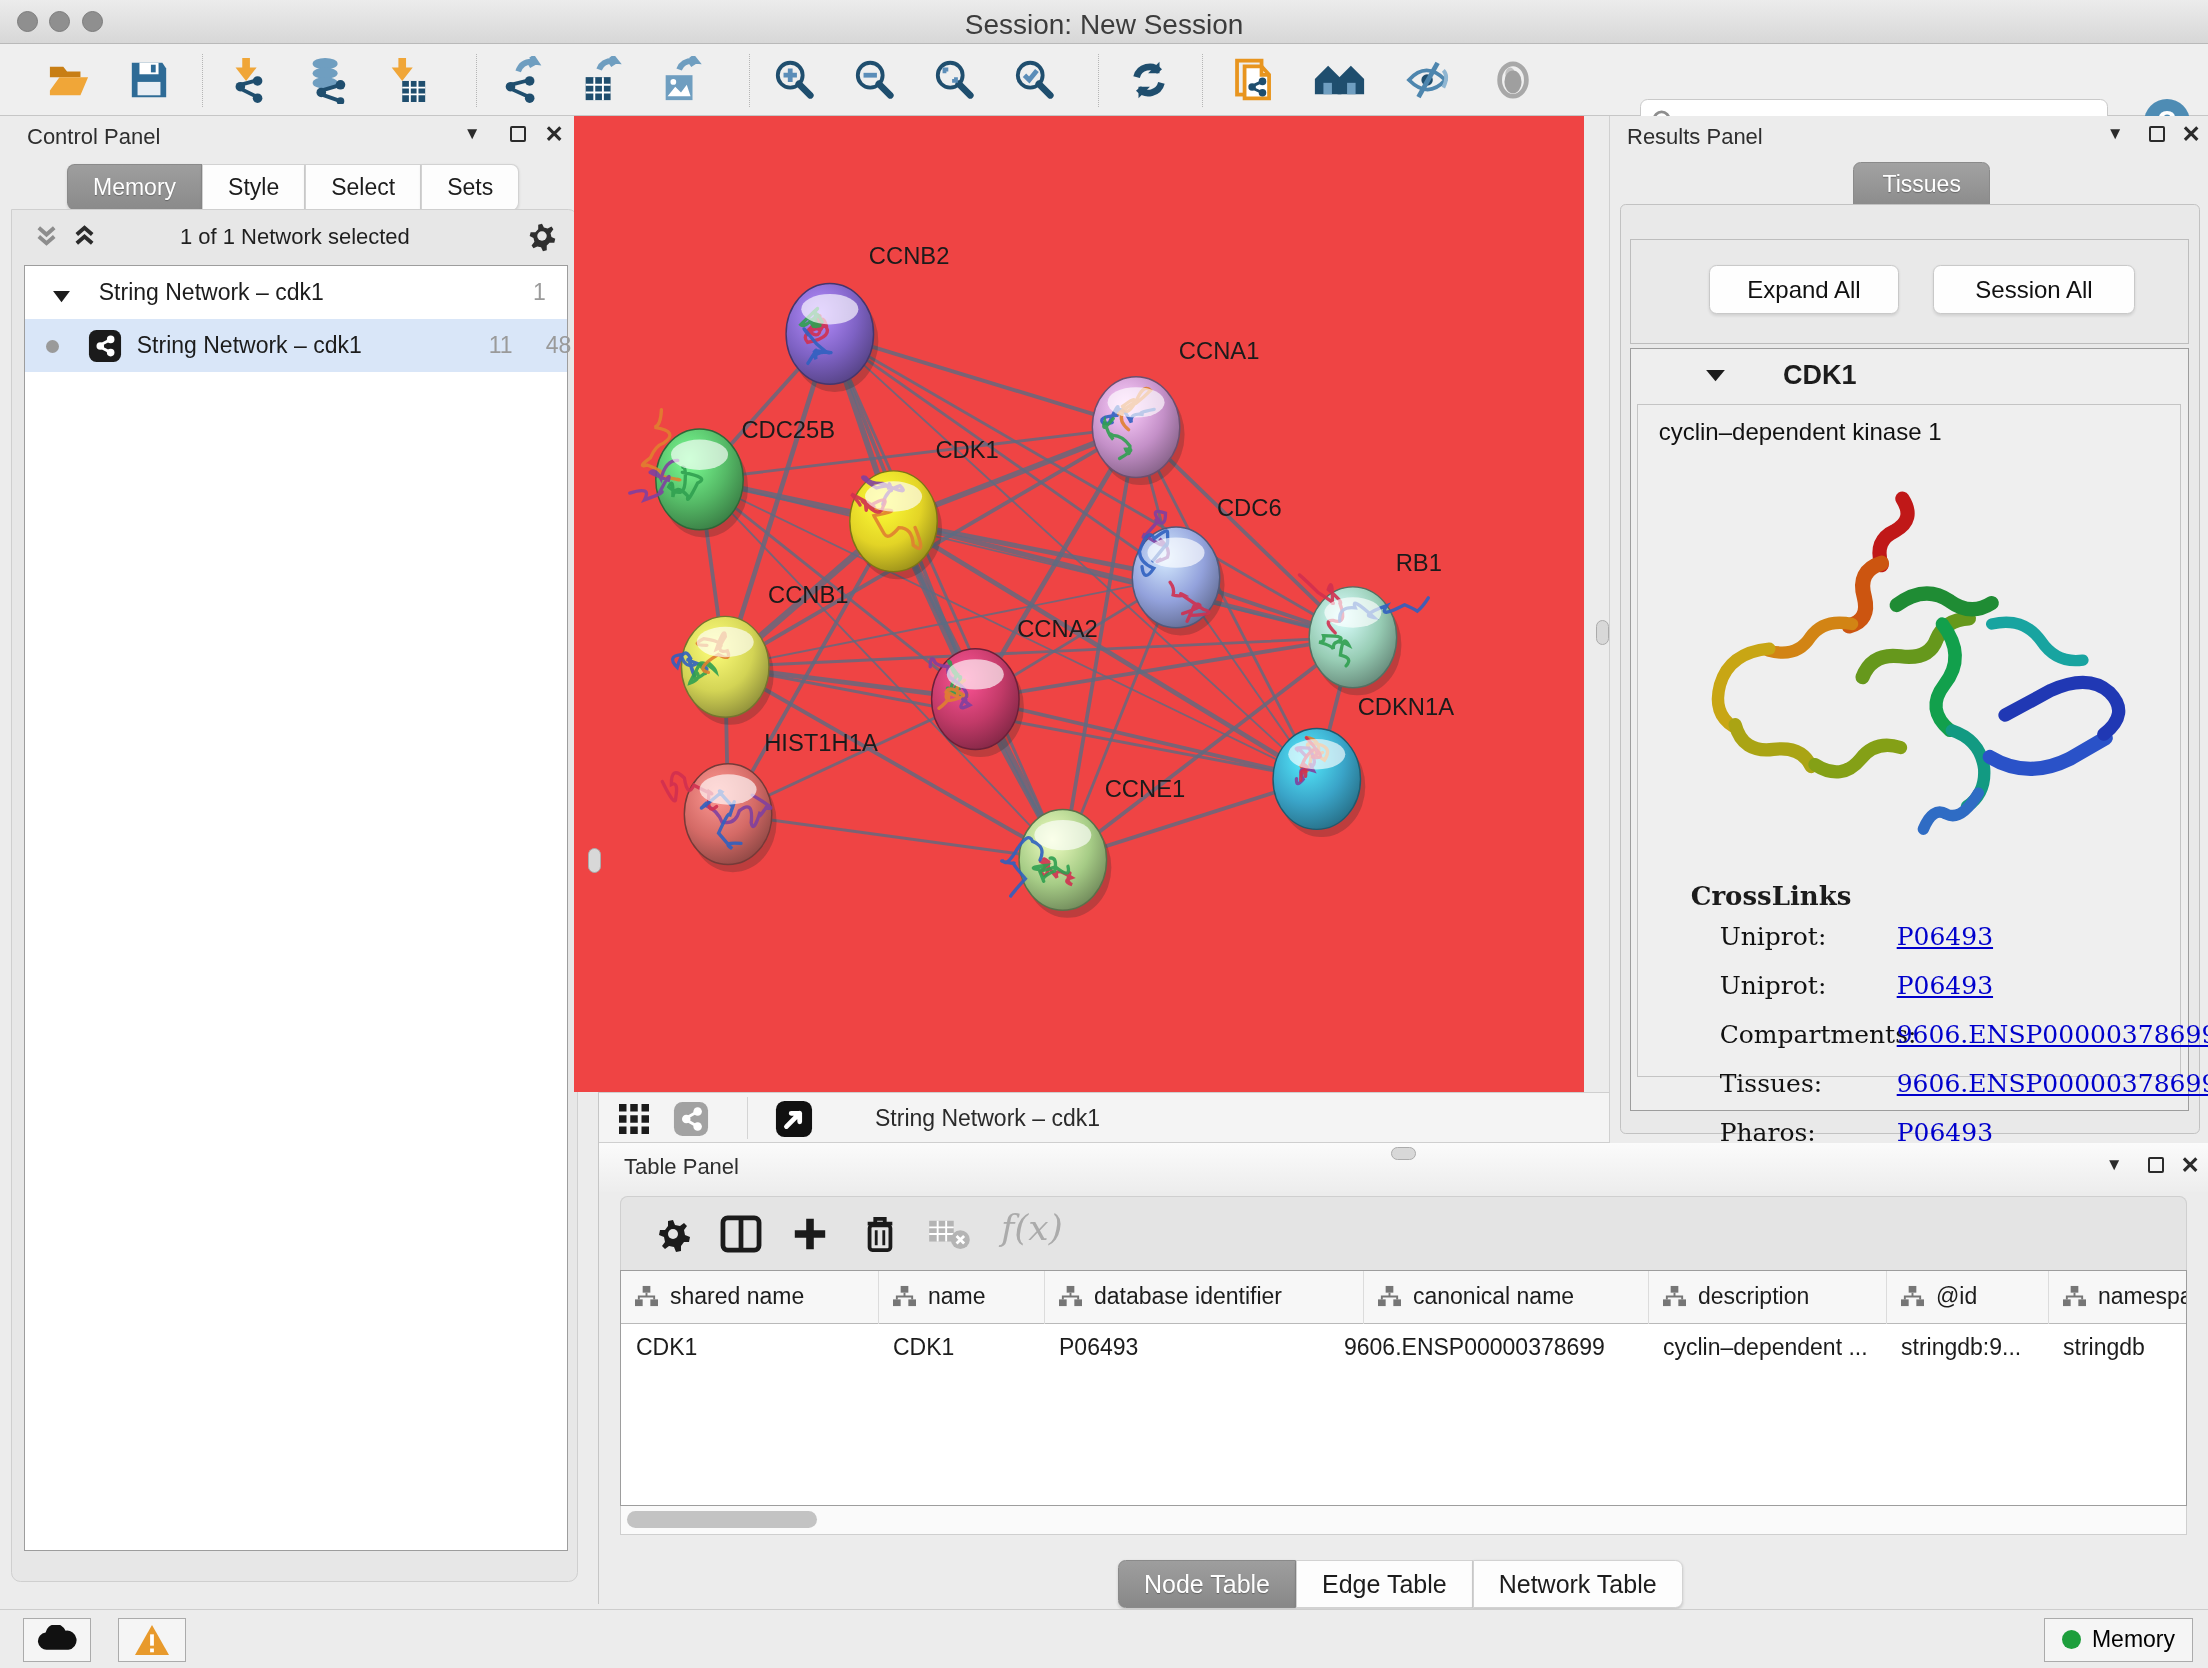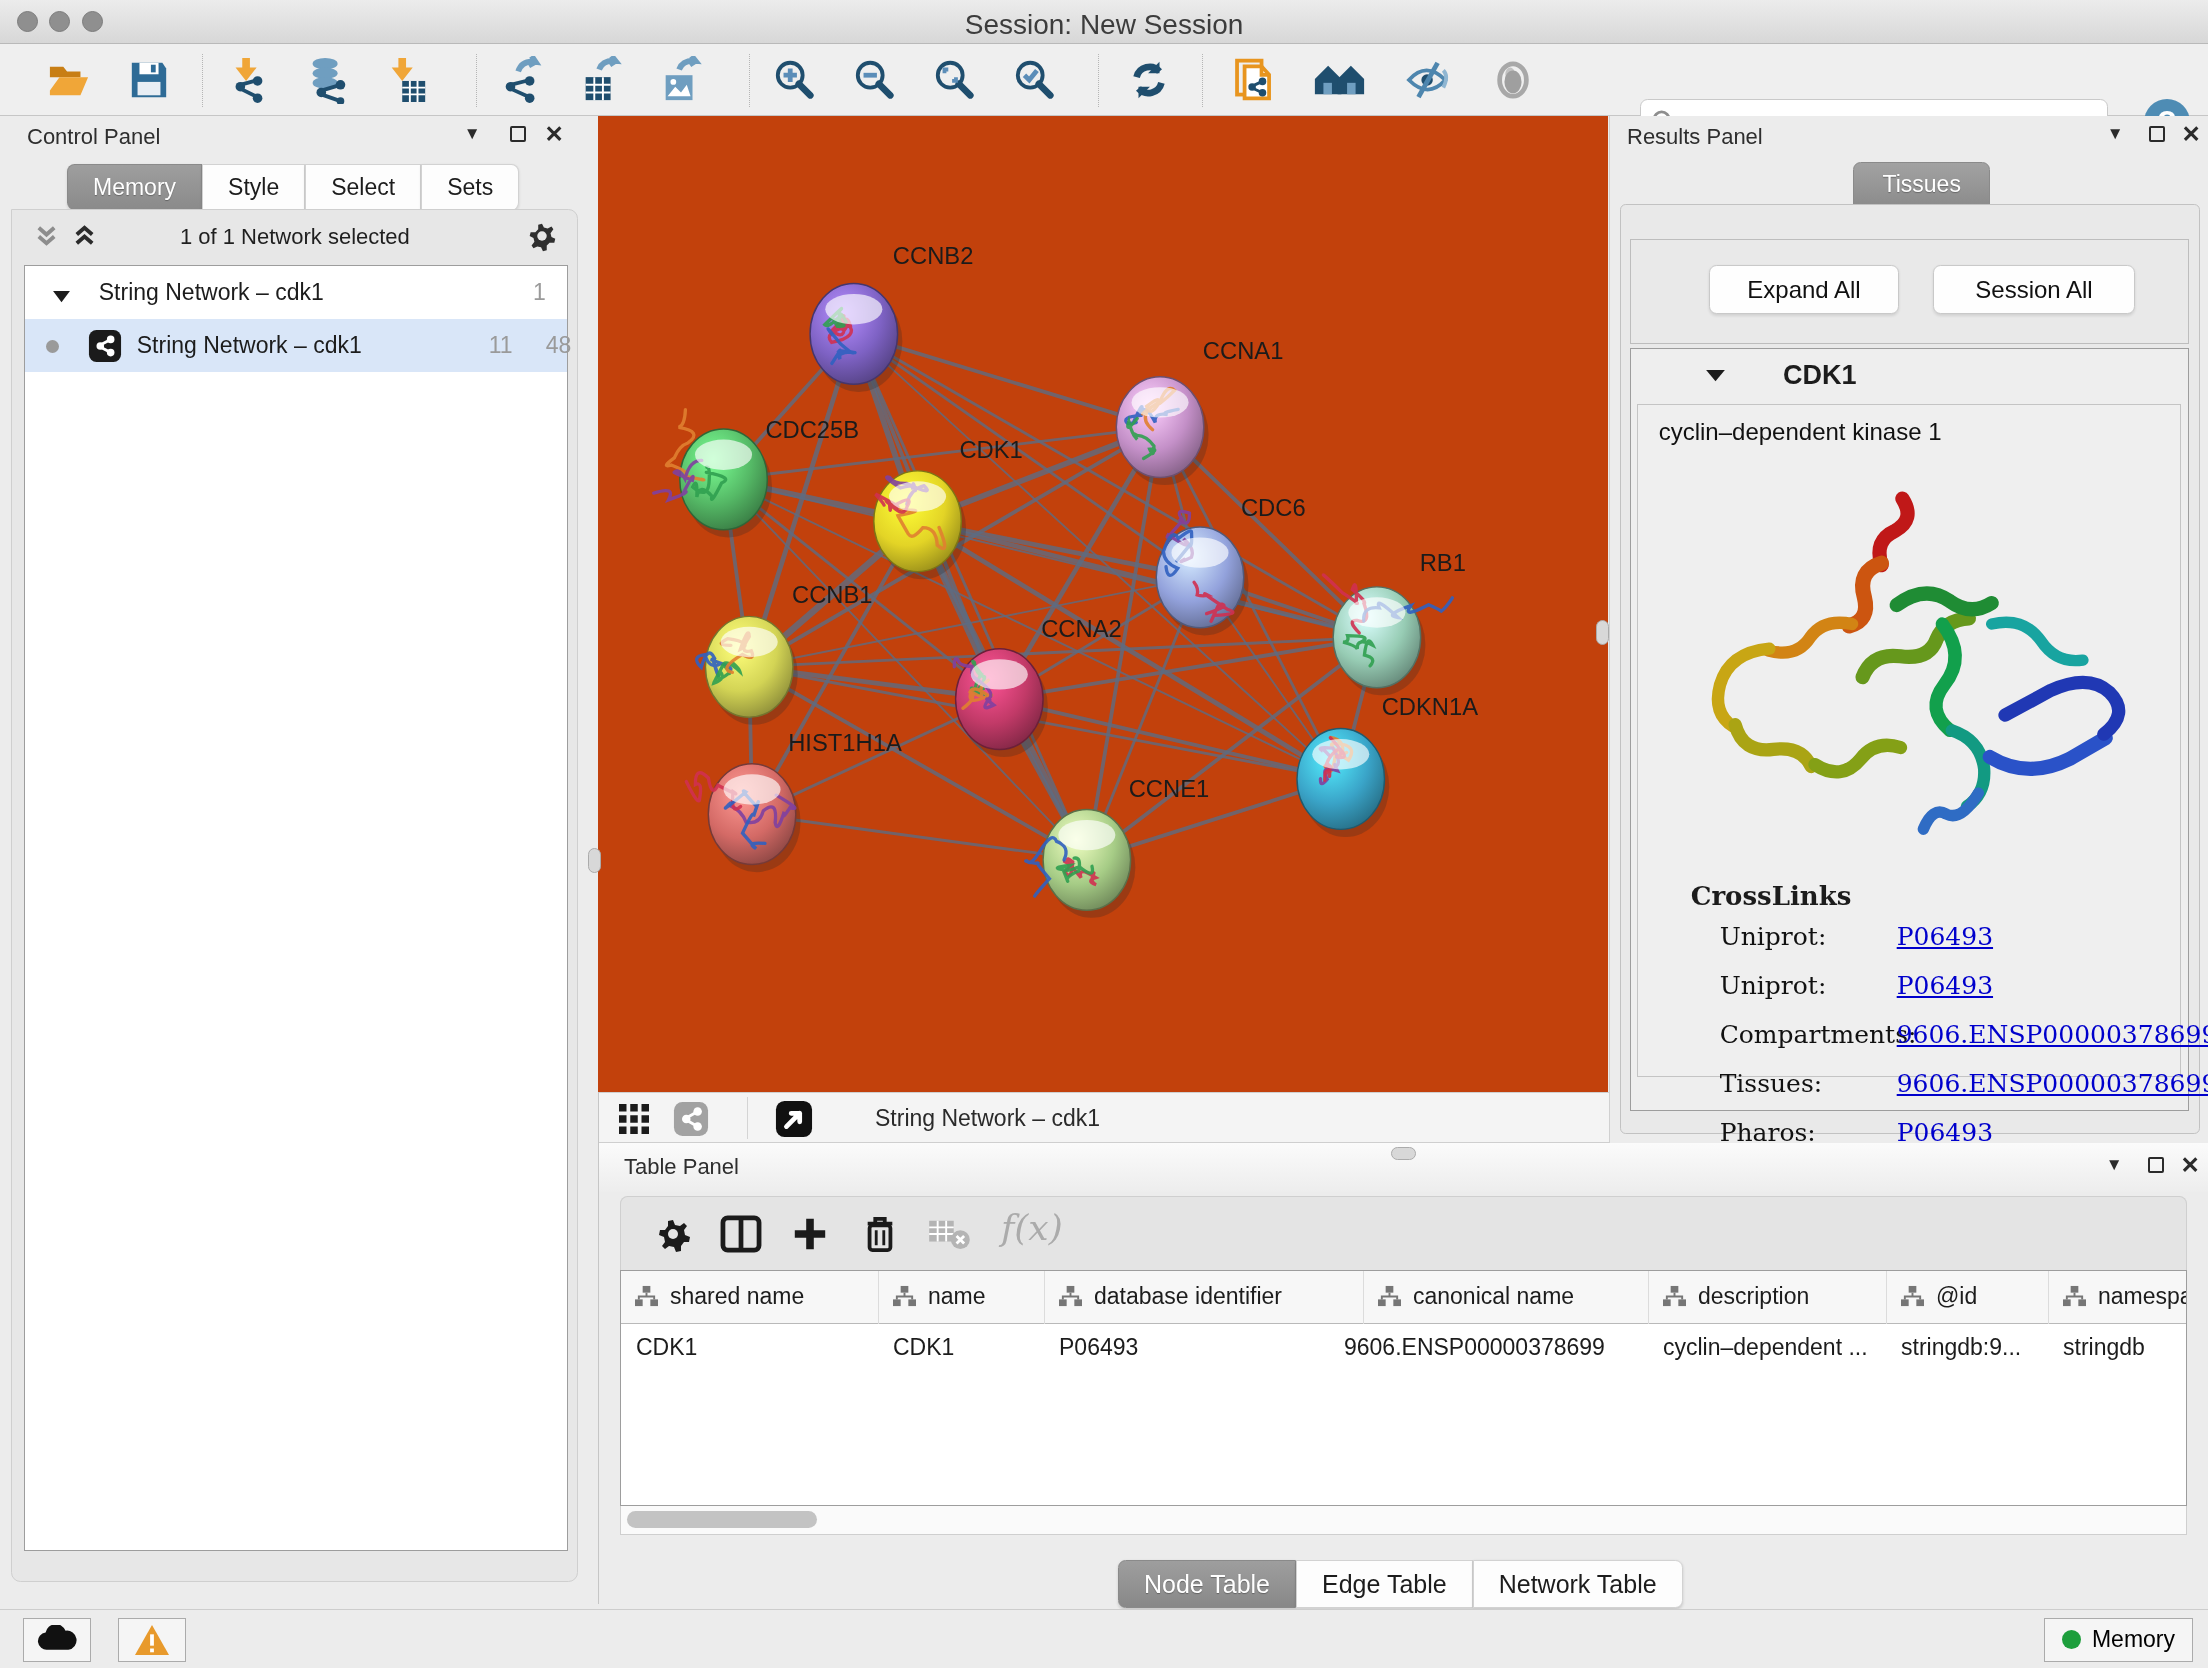--- a/index.html
+++ b/index.html
@@ -67,22 +67,22 @@
   .tree-row .tr-label { position:absolute; left:74px; top:13.3px; }
   .tree-row .tr-count { position:absolute; right:21px; top:13.3px; color:#9a9a9a; }
   .tree-row.child { background:#d9e6f8; }
   .tree-row.child .dot { position:absolute; left:21px; top:21px; width:13.3px; height:13.3px;
     border-radius:50%; background:#9a9a9a; }
   .tree-row.child .net-ico { position:absolute; left:63px; top:9.5px; }
   .tree-row.child .tr-label { left:112px; }
   .tree-row.child .tr-n1 { position:absolute; left:464px; top:13.3px; color:#9a9a9a;text-align:center; }
   .tree-row.child .tr-n2 { position:absolute; left:521px; top:13.3px; color:#9a9a9a; }
   
-  #network-view { position:absolute; left:598px; top:116px; width:1010px; height:976px;
-    background:#c2410c; }
+  #network-view { position:absolute; left:574px; top:116px; width:1010px; height:976px;
+    background:#ef4444; }
   #network-navbar { position:absolute; left:599px; top:1092px; width:1010px; height:51px;
     background:#f4f4f4; border-top:1px solid #cfcfcf; border-bottom:1px solid #cfcfcf; }
   .nb-sep { position:absolute; top:3.8px; height:42px; border-left:1px solid #d4d4d4; }
   #nb-title { position:absolute; left:276px; top:12.4px; font-size:23px; color:#2a2a2a; }
   .nb-count { position:absolute; top:12.4px; font-size:23px; color:#8b8b8b; }
   
   #results-panel { position:absolute; left:1609px; top:116px; width:599px; height:1027px;
     background:#ececec; border-left:1px solid #d0d0d0; }
   #rp-title { position:absolute; left:17px; top:7.6px; }
   #rp-tab { position:absolute; left:243px; top:46px; height:44px; padding:0 28.5px; font-size:23px;

